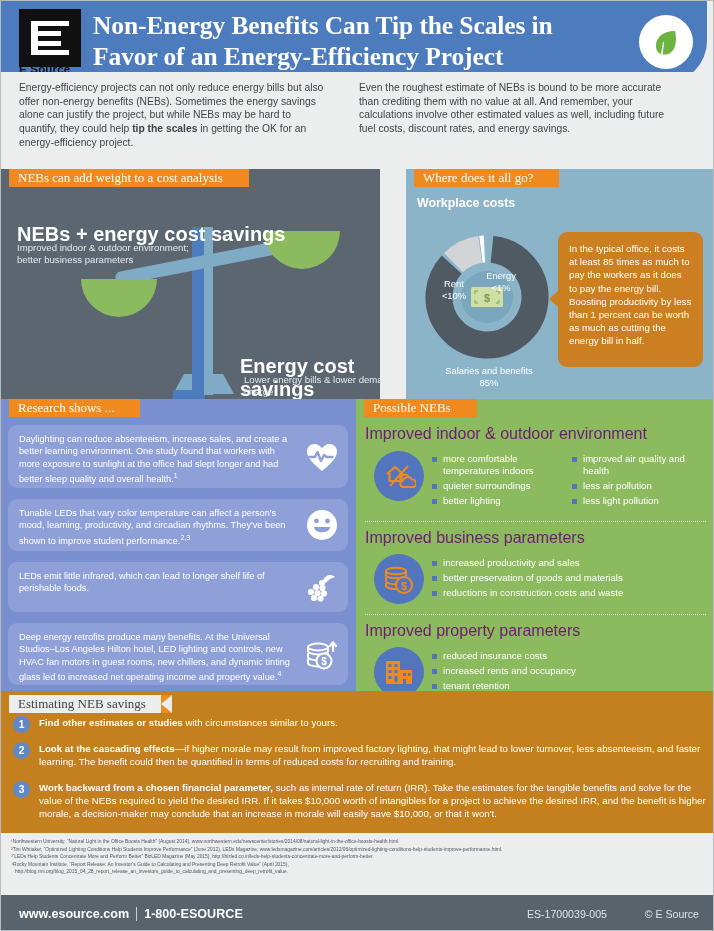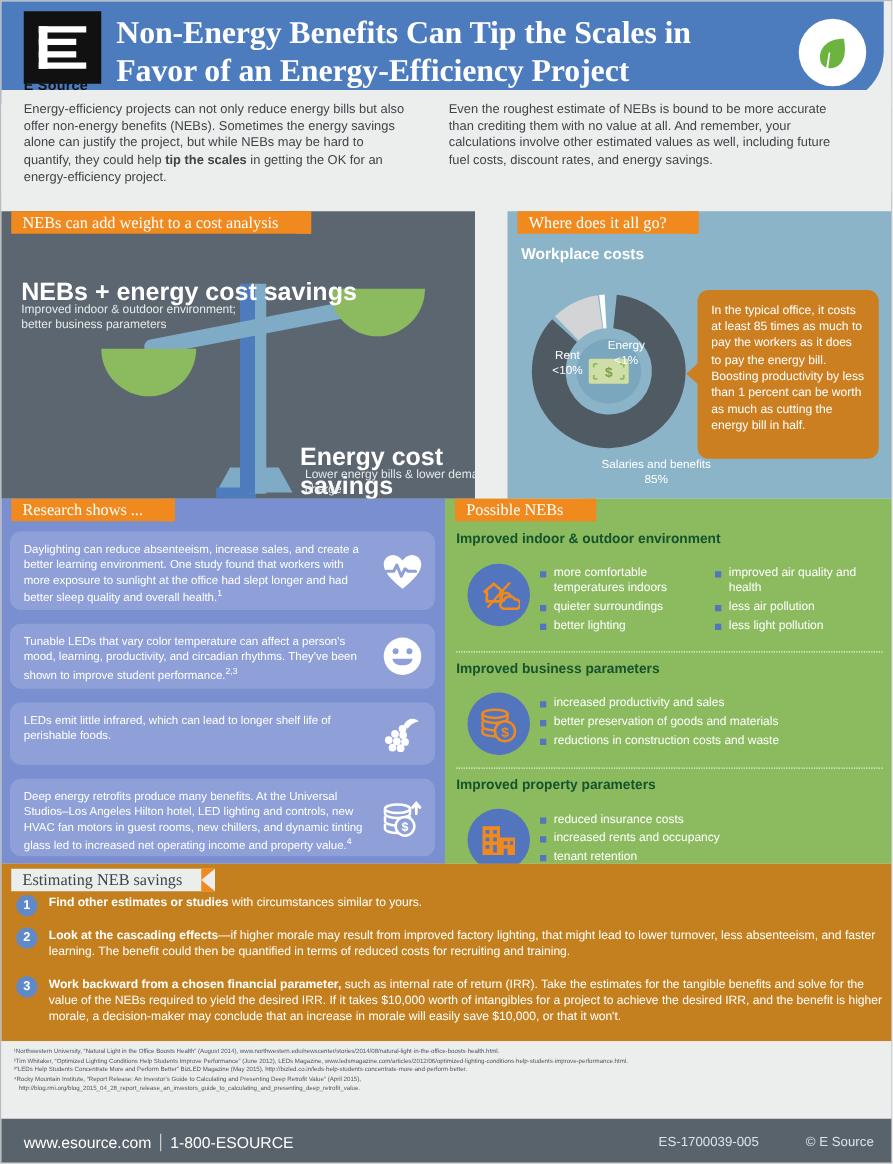--- a/index.html
+++ b/index.html
@@ -161,21 +161,21 @@
   sup { font-size: 7px; vertical-align: super; }
 
   
   #nebs-panel {
     position: absolute; left: 355px; top: 398px; width: 359px; height: 292px;
     background: #8cba5f;
     overflow: hidden;
   }
   .neb-group-title {
     position: absolute; left: 9px;
-    color: #14532d; font-weight: bold; font-size: 11px;
+    color: #701a75; font-weight: normal; font-size: 16px;
   }
   .neb-circle {
     position: absolute; left: 18px; width: 50px; height: 50px;
     border-radius: 50%; background: #5275bd;
     display: flex; align-items: center; justify-content: center;
   }
   .neb-circle svg { display: block; }
   .neb-list { position: absolute; }
   .neb-list li {
     list-style: none; position: relative;
@@ -222,21 +222,21 @@
   }
 
   
   #footer {
     position: absolute; left: 0; top: 894px; width: 714px; height: 37px;
     background: #58636b;
     display: flex; align-items: center;
   }
   #footer-left {
     position: absolute; left: 18px;
-    color: #ffffff; font-size: 12.6px; font-weight: normal;
+    color: #ffffff; font-size: 12.6px; font-weight: bold;
     display: flex; align-items: center; gap: 7px;
   }
   #footer-left .divider {
     display: inline-block; width: 1px; height: 14px; background: #c9ced1;
   }
   #footer-id {
     position: absolute; right: 108px;
     color: #dfe3e5; font-size: 10.6px;
   }
   #footer-copy {
@@ -327,21 +327,21 @@
       <div class="donut-lbl" id="lbl-rent">
         <span>Rent</span><br>
         <span>&lt;10%</span>
       </div>
       <div class="donut-lbl" id="lbl-energy">
         <span>Energy</span><br>
         <span>&lt;1%</span>
       </div>
     </div>
 
-    <div class="donut-lbl" style="left:33px; top:196px; width:100px;margin-left:36px;">
+    <div class="donut-lbl" style="left:33px; top:196px; width:100px;">
       <span>Salaries and benefits</span><br>
       <span>85%</span>
     </div>
 
     <div id="callout">In the typical office, it costs at least 85 times as much to pay the workers as it does to pay the energy bill. Boosting productivity by less than 1 percent can be worth as much as cutting the energy bill in half.</div>
   </div>
 
   <div class="tab" style="left:8px; top:398px;">Research shows ...</div>
 
   <div id="research">

